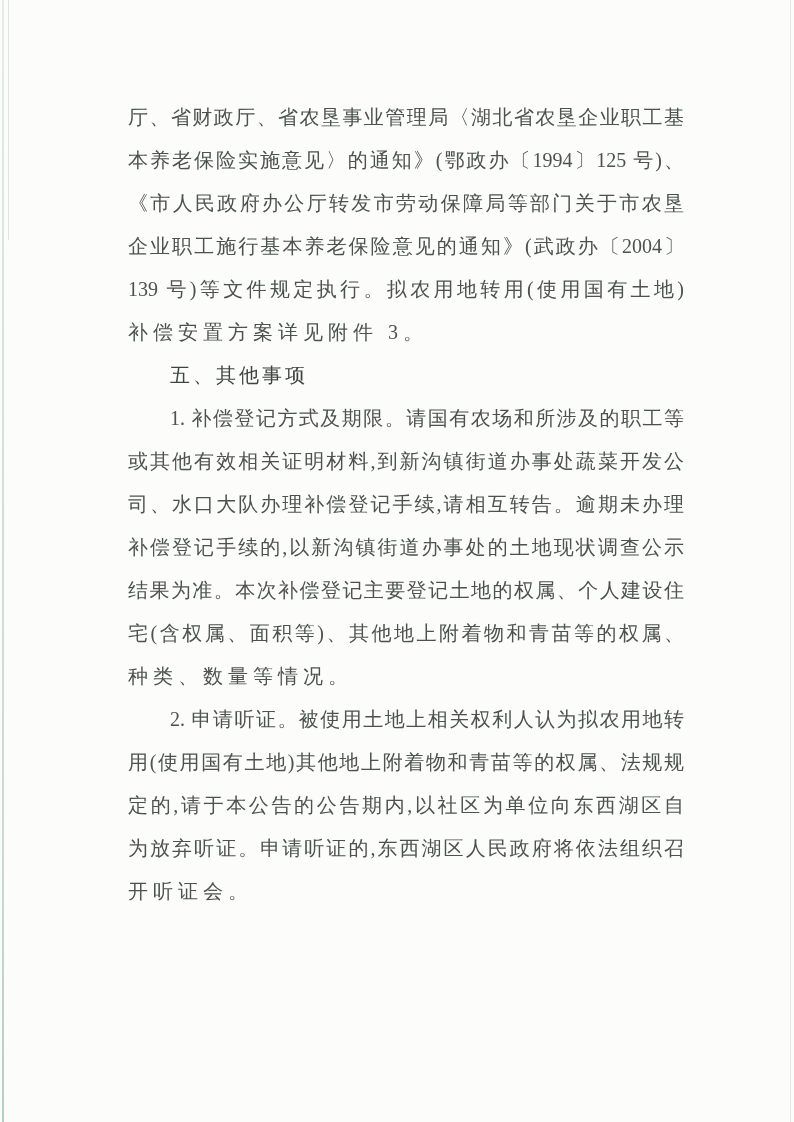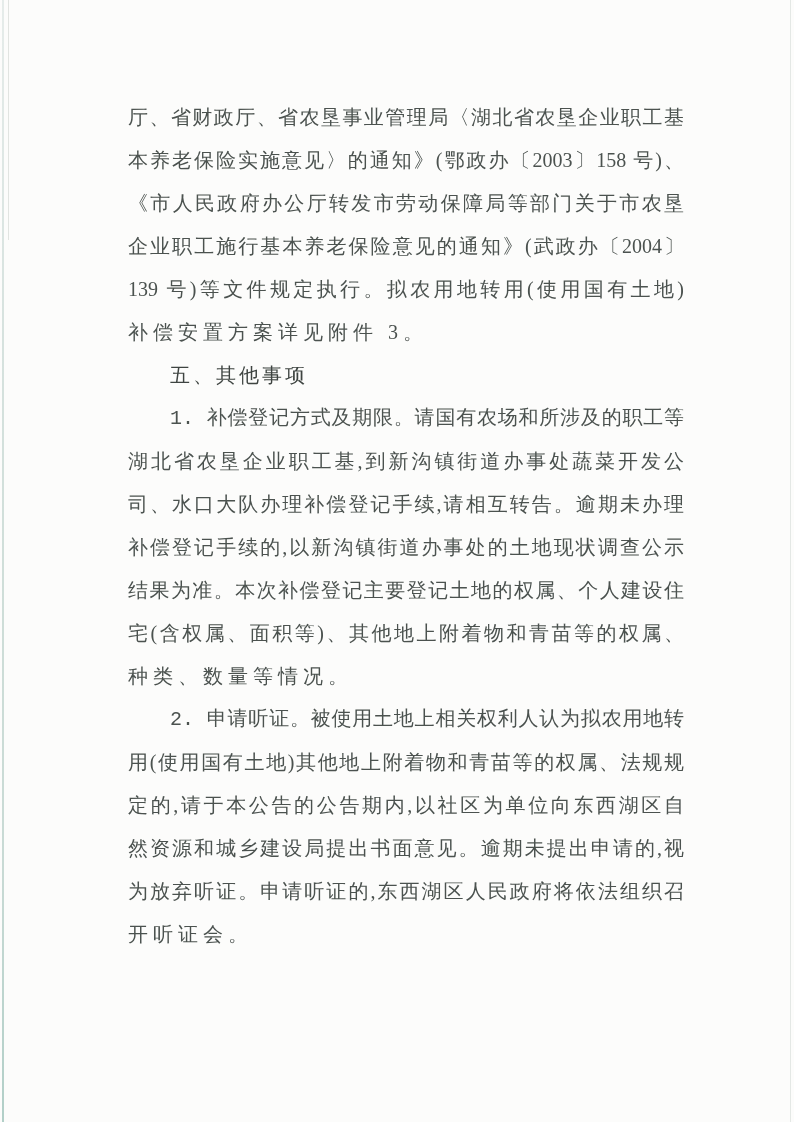--- a/index.html
+++ b/index.html
@@ -59,51 +59,49 @@
     white-space: normal;
     text-align: justify;
     text-align-last: justify;
     letter-spacing: 0;
   }
   .line.short {
     letter-spacing: 5px;
   }
   .line.indent {
     text-indent: 42px;
-    font-family: Liberation Mono, monospace;
   }
   .line.heading {
     font-family: "Liberation Sans", "DejaVu Sans", sans-serif;
     font-weight: normal;
     color: var(--heading-color, #3e4441);
     letter-spacing: 3px;
   }
 </style>
 </head>
 <body>
 
 <div class="page">
   <div class="edge-left"></div>
   <div class="edge-left-inner"></div>
   <div class="edge-right"></div>
   <div class="content">
       <div class="line justify">厅、省财政厅、省农垦事业管理局〈湖北省农垦企业职工基</div>
-      <div class="line justify">本养老保险实施意见〉的通知》(鄂政办〔2003〕158 号)、</div>
+      <div class="line justify">本养老保险实施意见〉的通知》(鄂政办〔1994〕125 号)、</div>
       <div class="line justify">《市人民政府办公厅转发市劳动保障局等部门关于市农垦</div>
       <div class="line justify">企业职工施行基本养老保险意见的通知》(武政办〔2004〕</div>
       <div class="line justify">139 号)等文件规定执行。拟农用地转用(使用国有土地)</div>
       <div class="line short">补偿安置方案详见附件 3。</div>
       <div class="line short indent heading">五、其他事项</div>
       <div class="line justify indent">1. 补偿登记方式及期限。请国有农场和所涉及的职工等</div>
-      <div class="line justify">湖北省农垦企业职工基,到新沟镇街道办事处蔬菜开发公</div>
+      <div class="line justify">或其他有效相关证明材料,到新沟镇街道办事处蔬菜开发公</div>
       <div class="line justify">司、水口大队办理补偿登记手续,请相互转告。逾期未办理</div>
       <div class="line justify">补偿登记手续的,以新沟镇街道办事处的土地现状调查公示</div>
       <div class="line justify">结果为准。本次补偿登记主要登记土地的权属、个人建设住</div>
       <div class="line justify">宅(含权属、面积等)、其他地上附着物和青苗等的权属、</div>
       <div class="line short">种类、数量等情况。</div>
       <div class="line justify indent">2. 申请听证。被使用土地上相关权利人认为拟农用地转</div>
       <div class="line justify">用(使用国有土地)其他地上附着物和青苗等的权属、法规规</div>
       <div class="line justify">定的,请于本公告的公告期内,以社区为单位向东西湖区自</div>
-      <div class="line justify">然资源和城乡建设局提出书面意见。逾期未提出申请的,视</div>
       <div class="line justify">为放弃听证。申请听证的,东西湖区人民政府将依法组织召</div>
       <div class="line short">开听证会。</div>
     </div>
 </div>
 
 </body></html>

